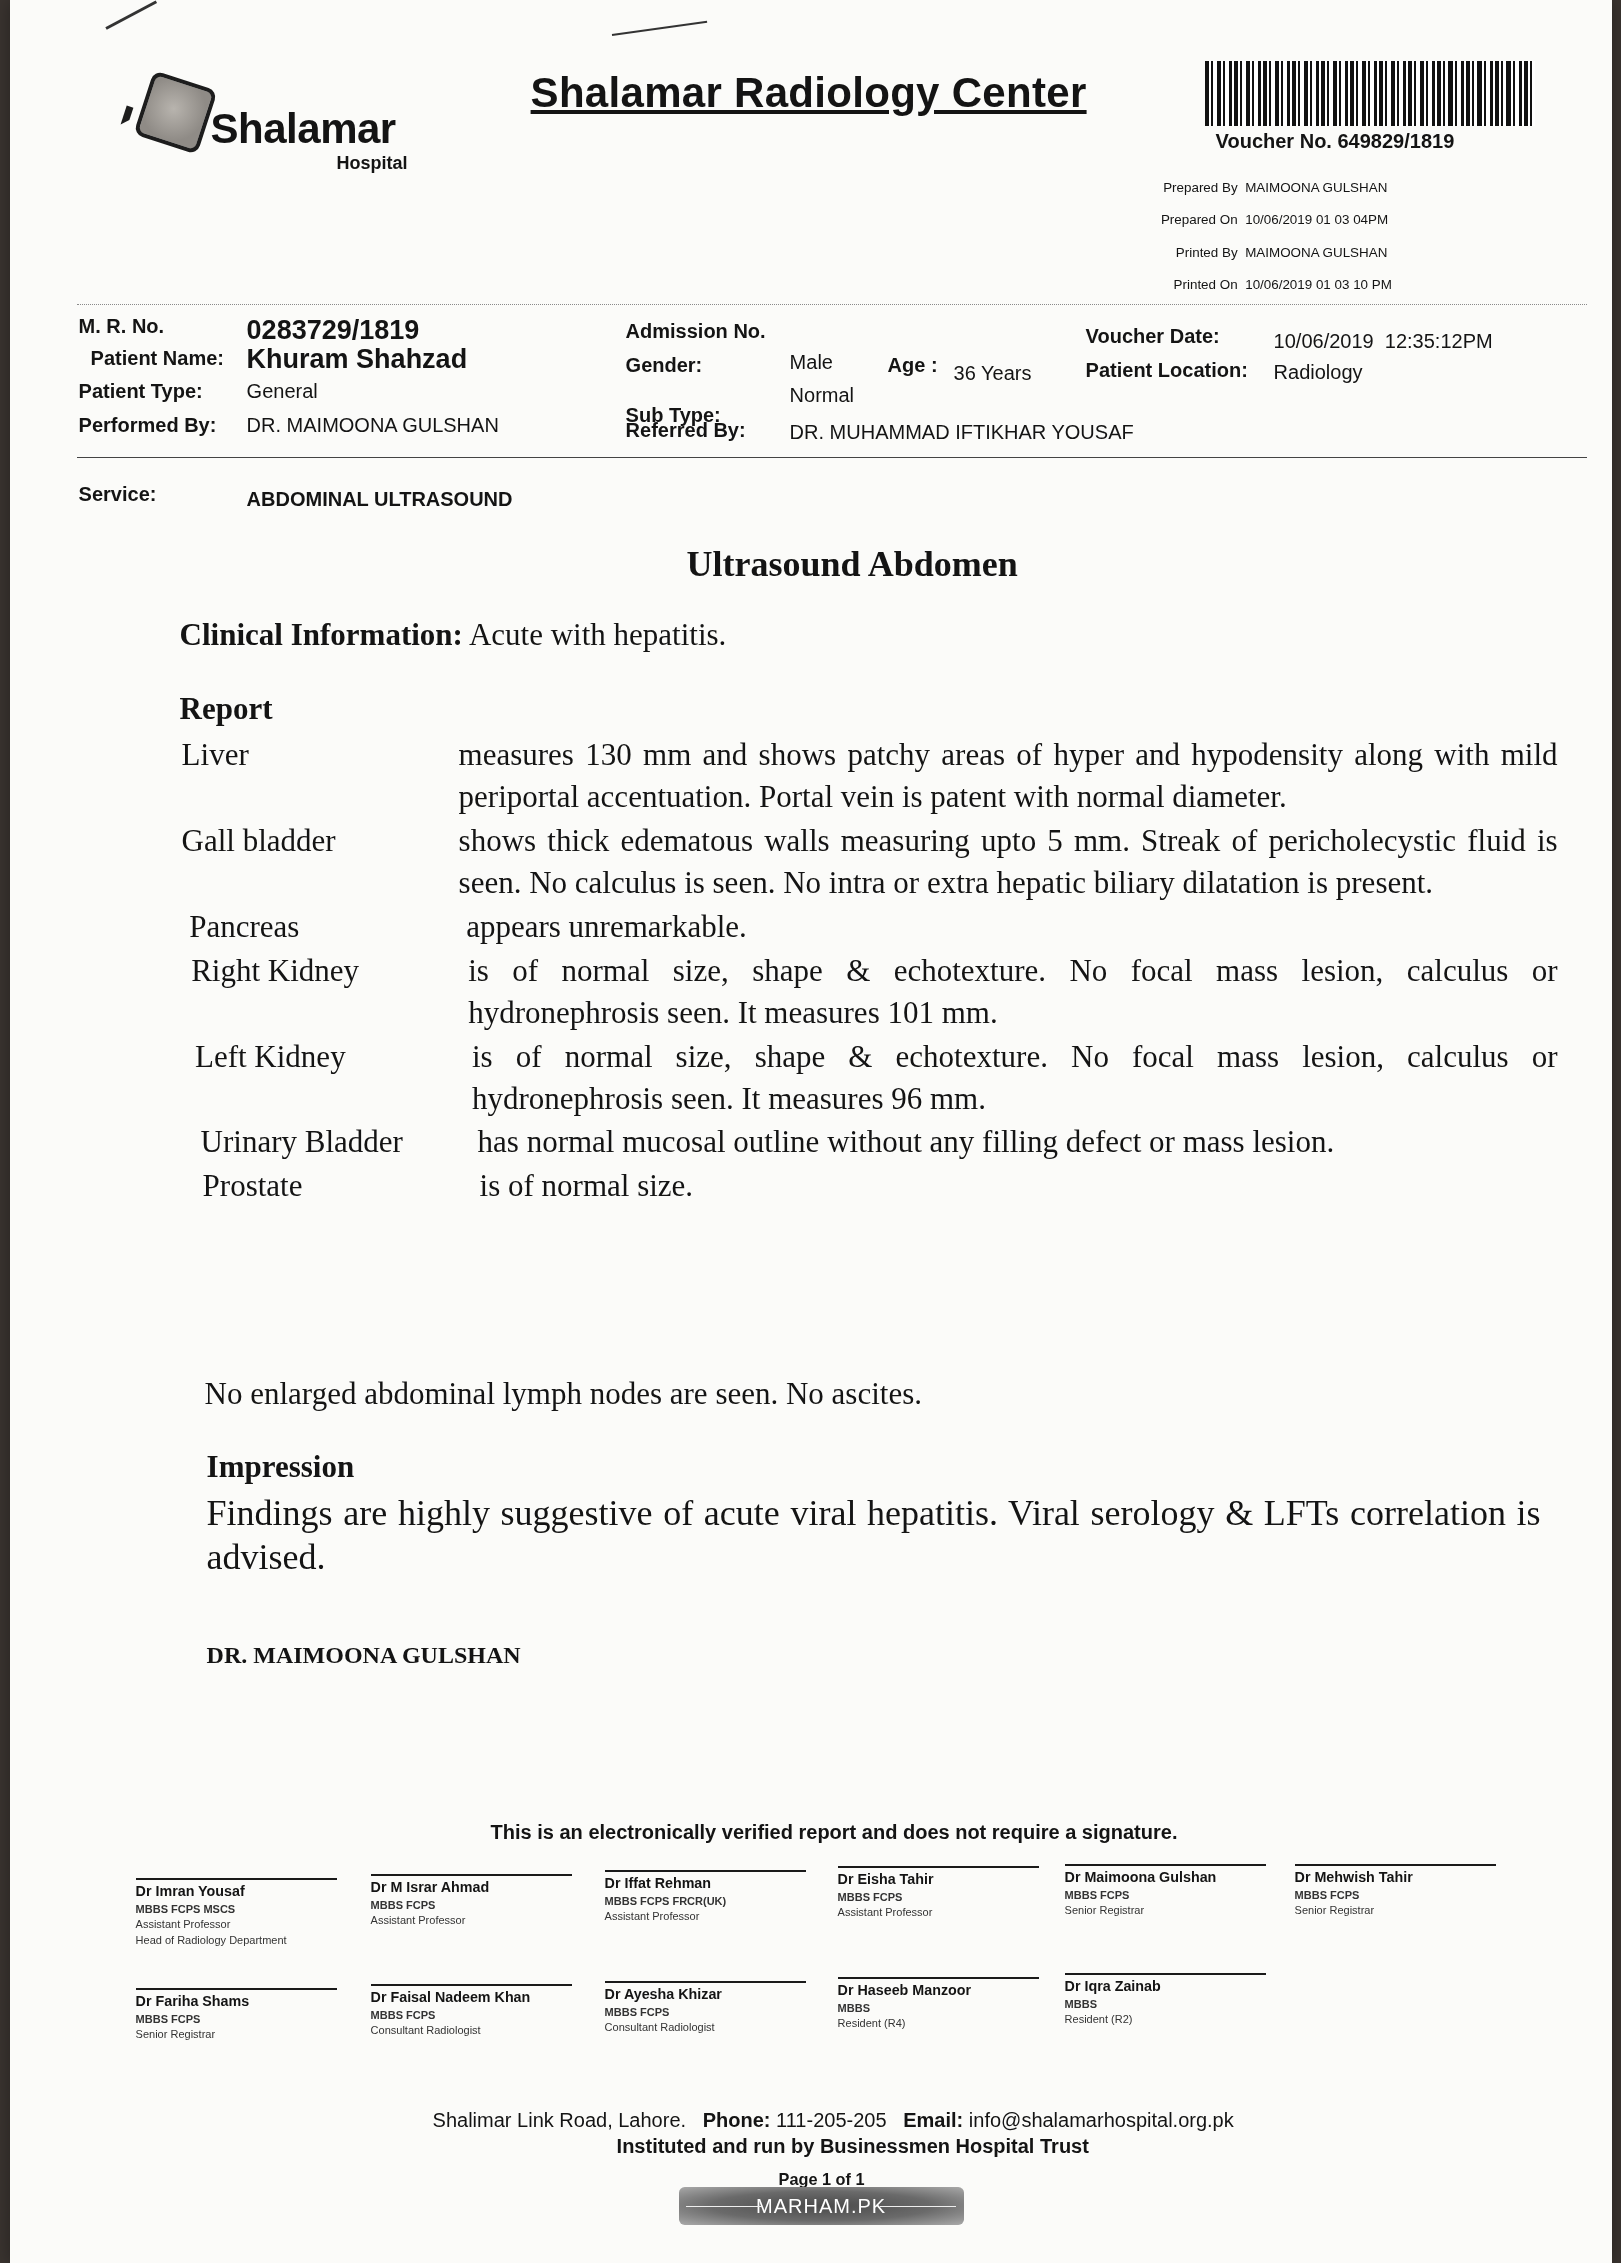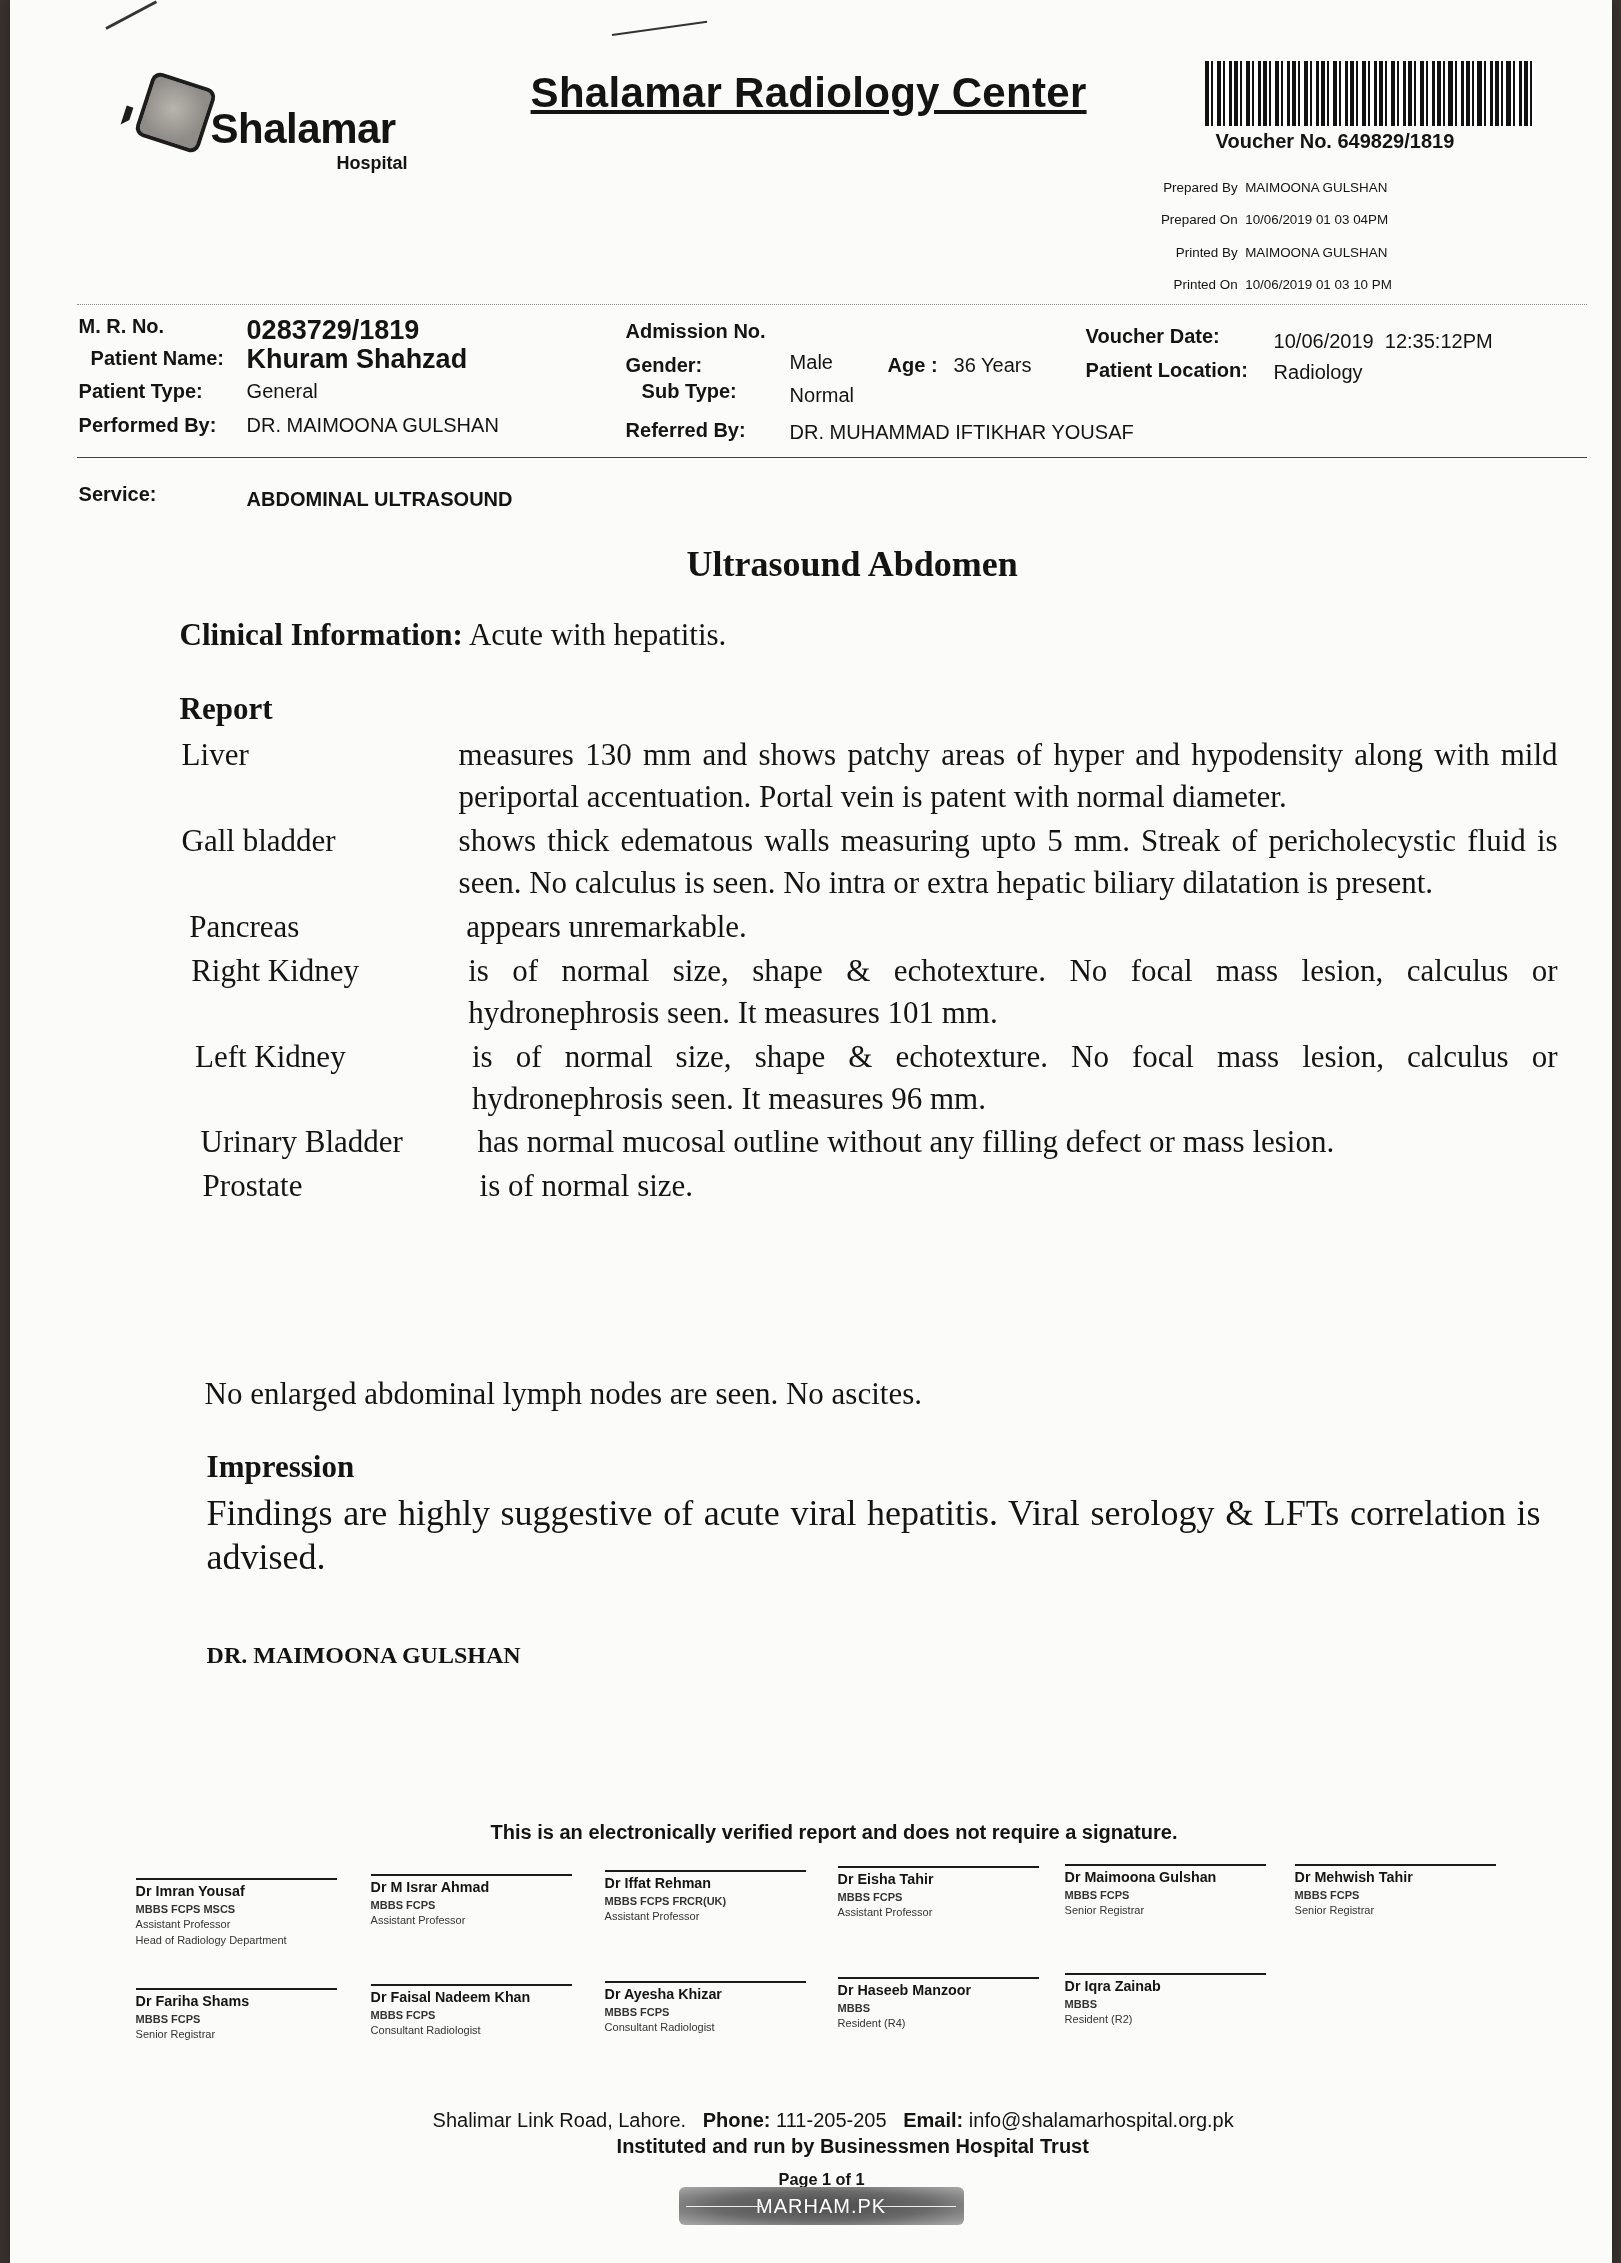--- a/index.html
+++ b/index.html
@@ -126,22 +126,22 @@
   <div class="abs pg" style="left:69px;top:380px;"><span class="lbl">Patient Type:</span></div>
   <div class="abs pg" style="left:237px;top:380px;">General</div>
   <div class="abs pg" style="left:69px;top:414px;"><span class="lbl">Performed By:</span></div>
   <div class="abs pg" style="left:237px;top:414px;">DR. MAIMOONA GULSHAN</div>
 
   <div class="abs pg" style="left:616px;top:320px;"><span class="lbl">Admission No.</span></div>
   <div class="abs pg" style="left:780px;top:320px;"></div>
   <div class="abs pg" style="left:616px;top:354px;"><span class="lbl">Gender:</span></div>
   <div class="abs pg" style="left:780px;top:351px;">Male</div>
   <div class="abs pg" style="left:878px;top:354px;"><span class="lbl">Age :</span></div>
-  <div class="abs pg" style="left:944px;top:354px;">36 Years</div>
-  <div class="abs pg" style="left:616px;top:380px;margin-left:16px;"><span class="lbl">Sub Type:</span></div>
+  <div class="abs pg" style="left:944px;top:362px;">36 Years</div>
+  <div class="abs pg" style="left:616px;top:404px;"><span class="lbl">Sub Type:</span></div>
   <div class="abs pg" style="left:780px;top:384px;">Normal</div>
   <div class="abs pg" style="left:616px;top:419px;"><span class="lbl">Referred By:</span></div>
   <div class="abs pg" style="left:780px;top:421px;">DR. MUHAMMAD IFTIKHAR YOUSAF</div>
 
   <div class="abs pg" style="left:1076px;top:325px;"><span class="lbl">Voucher Date:</span></div>
   <div class="abs pg" style="left:1264px;top:330px;white-space:pre;">10/06/2019  12:35:12PM</div>
   <div class="abs pg" style="left:1076px;top:359px;"><span class="lbl">Patient Location:</span></div>
   <div class="abs pg" style="left:1264px;top:361px;">Radiology</div>
 
   <div class="abs solidline" style="top:457px;"></div>

